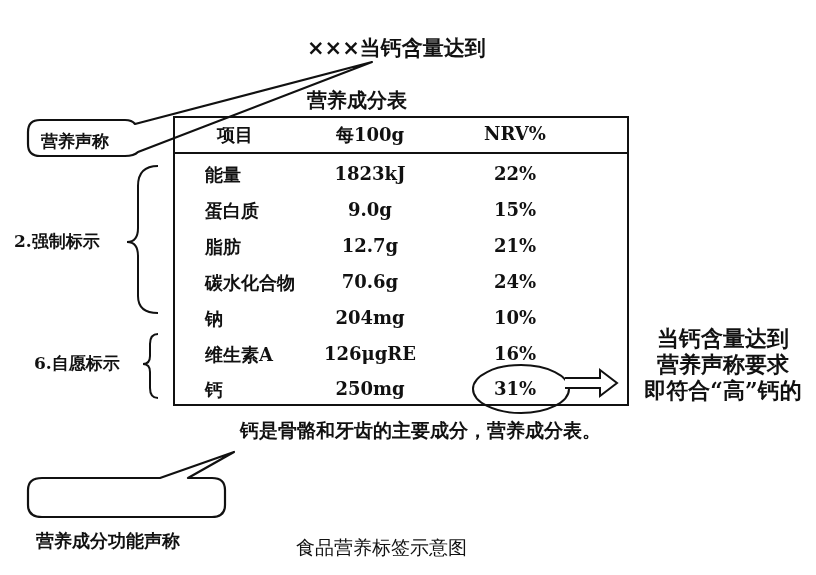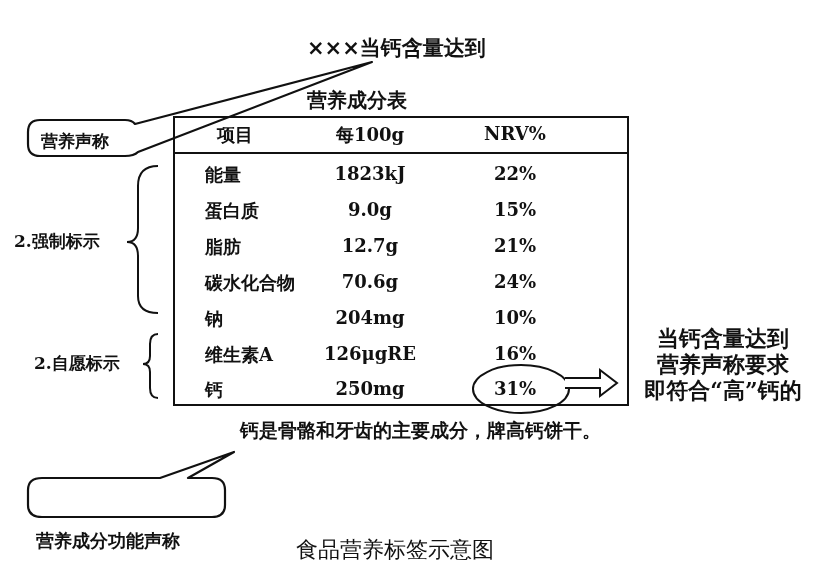--- a/index.html
+++ b/index.html
@@ -12,21 +12,21 @@
   .nut-table { position: absolute; left: 173px; top: 116px; width: 456px; height: 290px; border: 2.5px solid #111; box-sizing: border-box; }
   .nut-head { position: absolute; left: 0; top: 0; width: 100%; height: 36px; border-bottom: 2.5px solid #111; box-sizing: border-box; }
   .cell { position: absolute; font-size: 18px; font-weight: bold; white-space: nowrap; }
   .c1 { left: 30px; }
   .c2 { left: 195px; width: 0; display: flex; justify-content: center; }
   .c3 { left: 340px; width: 0; display: flex; justify-content: center; }
   .label { font-size: 17px; font-weight: bold; }
   .note-right { left: 628px; top: 325px; width: 190px; text-align: center; font-size: 22px; font-weight: bold; line-height: 26px; white-space: normal; }
   .func-text { left: 240px; top: 418px; font-size: 19px; font-weight: bold; }
   .callout-text { font-size: 18px; font-weight: bold; }
-  .caption { left: 296px; top: 535px; font-size: 22px; font-family: "DejaVu Sans", sans-serif; }
+  .caption { left: 296px; top: 535px; font-size: 19px; font-family: "DejaVu Sans", sans-serif; }
 </style>
 </head>
 <body>
 
 <svg class="overlay" viewBox="0 0 816 575">
 
   <path d="M 40 120 L 125 120 Q 132 120 135 124 L 372 62 L 138 152 Q 134 156 125 156 L 40 156 Q 28 156 28 144 L 28 132 Q 28 120 40 120 Z" fill="#fff" stroke="#111" stroke-width="2.2" stroke-linejoin="round"></path>
 
   <path d="M 158 166 Q 138 166 138 186 L 138 228 Q 138 242 127 242 Q 138 242 138 256 L 138 296 Q 138 313 158 313" fill="none" stroke="#111" stroke-width="2"></path>
 
@@ -79,26 +79,26 @@
     <span class="cell c3" style="top:225px;">16%</span>
   </div>
   <div>
     <span class="cell c1" style="top:260px;">钙</span>
     <span class="cell c2" style="top:260px;">250mg</span>
     <span class="cell c3" style="top:260px;">31%</span>
   </div>
 </div>
 
 <div class="abs label" style="left:14px; top:230px;">2.强制标示</div>
-<div class="abs label" style="left:34px; top:352px;">2.自愿标示</div>
+<div class="abs label" style="left:34px; top:352px;">6.自愿标示</div>
 
 <div class="abs callout-text" style="left:41px; top:130px; font-size:17px;">营养声称</div>
 <div class="abs callout-text" style="left:36px; top:485px;margin-top:44px;">营养成分功能声称</div>
 
-<div class="abs func-text">钙是骨骼和牙齿的主要成分，牌高钙饼干。</div>
+<div class="abs func-text">钙是骨骼和牙齿的主要成分，营养成分表。</div>
 
 <div class="abs note-right">
   <div>当钙含量达到</div>
   <div>营养声称要求</div>
   <div>即符合“高”钙的</div>
 </div>
 
 <div class="abs caption">食品营养标签示意图</div>
 
 </body></html>

